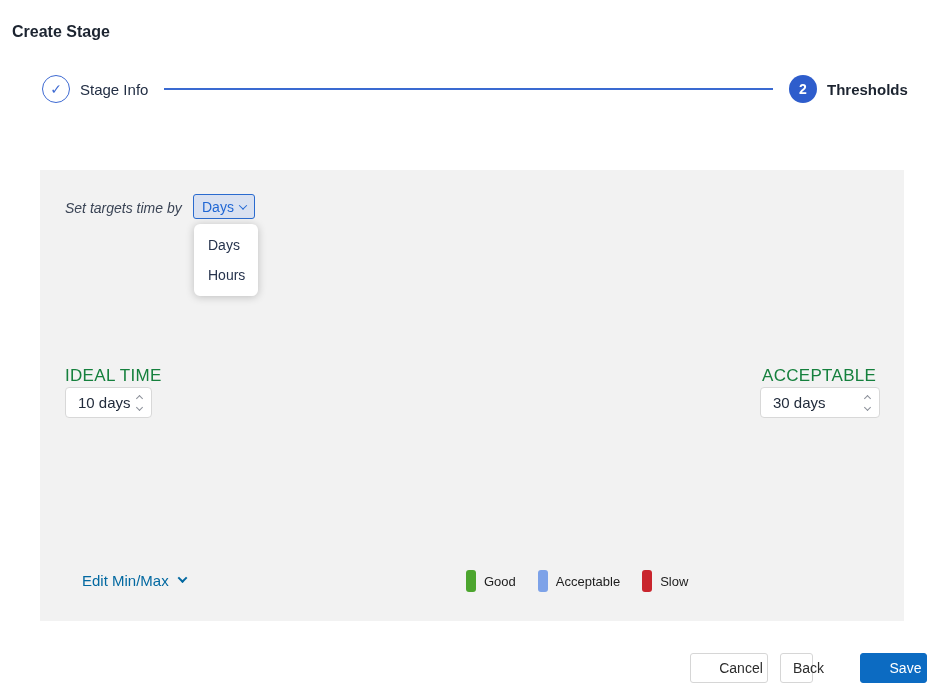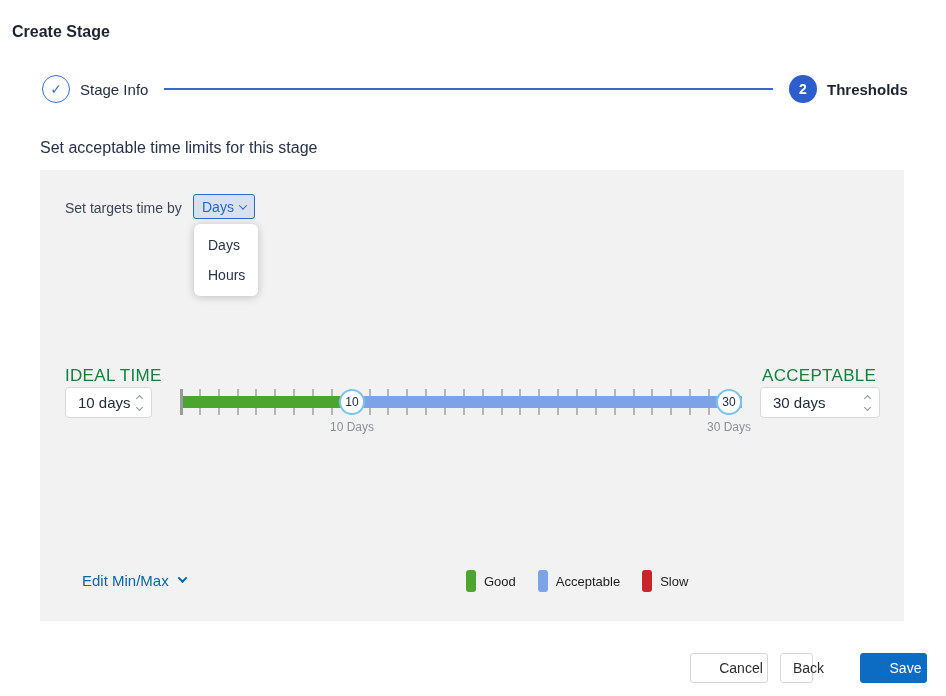--- a/index.html
+++ b/index.html
@@ -19,21 +19,21 @@
   .step-label1 { left:80px; top:81px; font-size:15px; color:#222e44; }
   .step-label2 { left:827px; top:81px; font-size:15px; font-weight:700; color:#1c2430; }
   .step-line { left:164px; top:88px; width:609px; height:1.5px; background:#3a6ad1; }
 
   
   .section-heading { left:40px; top:139px; font-size:16px; color:#26324b; }
 
   
   .panel { left:40px; top:170px; width:864px; height:451px; background:#f2f2f2; }
 
-  .targets-label { left:25px; top:30px; font-size:14px; color:#3b4556; }
+  .targets-label { left:25px; top:30px; font-size:14px; color:#3b4556;font-style:italic; }
   .dd-button { left:153px; top:24px; height:25px; padding:0 8px 0 8px; display:flex;
                align-items:center; gap:6px; background:#d9e1f1; border:1.5px solid #2a6bcf;
                border-radius:3px; font-size:14px; color:#1f66d4; cursor:pointer; }
   .chev { display:inline-block; width:6px; height:6px; border-right:1.5px solid currentColor;
           border-bottom:1.5px solid currentColor; transform:rotate(45deg) translate(-1px,-1px); }
   .dd-menu { left:154px; top:54px; width:64px; background:#fff; border-radius:6px;
              box-shadow:0 1px 8px rgba(0,0,0,.22); padding:6px 0; z-index:5; }
   .dd-item { height:30px; line-height:30px; padding:0 14px; font-size:14px; color:#26334d; cursor:pointer; }
 
   
@@ -95,21 +95,20 @@
   <div class="abs step-circle done">
     <span>✓</span>
   </div>
   <div class="abs step-label1">Stage Info</div>
   <div class="abs step-line"></div>
   <div class="abs step-circle active">
     <span>2</span>
   </div>
   <div class="abs step-label2">Thresholds</div>
 
-  <div class="abs section-heading">Set acceptable time limits for this stage</div>
 
   <div class="abs panel">
 
     <div class="abs targets-label">Set targets time by</div>
 
     <div class="abs dd-button">
       <span>Days</span>
       <span class="chev"></span>
     </div>
 
@@ -120,33 +119,20 @@
 
     <div class="abs time-label lbl-ideal">IDEAL TIME</div>
     <div class="abs time-input inp-ideal">
       <span>10 days</span>
       <span class="spinner">
         <i class="spin-chev spin-up"></i>
         <i class="spin-chev spin-down"></i>
       </span>
     </div>
 
-    <div class="abs slider">
-      <div class="min-marker"></div>
-      <div class="bar bar-good"></div>
-      <div class="bar bar-accept"></div>
-      <div class="handle handle1">
-        <span>10</span>
-      </div>
-      <div class="handle handle2">
-        <span>30</span>
-      </div>
-      <div class="handle-label hl1">10 Days</div>
-      <div class="handle-label hl2">30 Days</div>
-    </div>
 
     <div class="abs time-label lbl-accept">ACCEPTABLE TIME</div>
     <div class="abs time-input inp-accept">
       <span>30 days</span>
       <span class="spinner">
         <i class="spin-chev spin-up"></i>
         <i class="spin-chev spin-down"></i>
       </span>
     </div>
 

